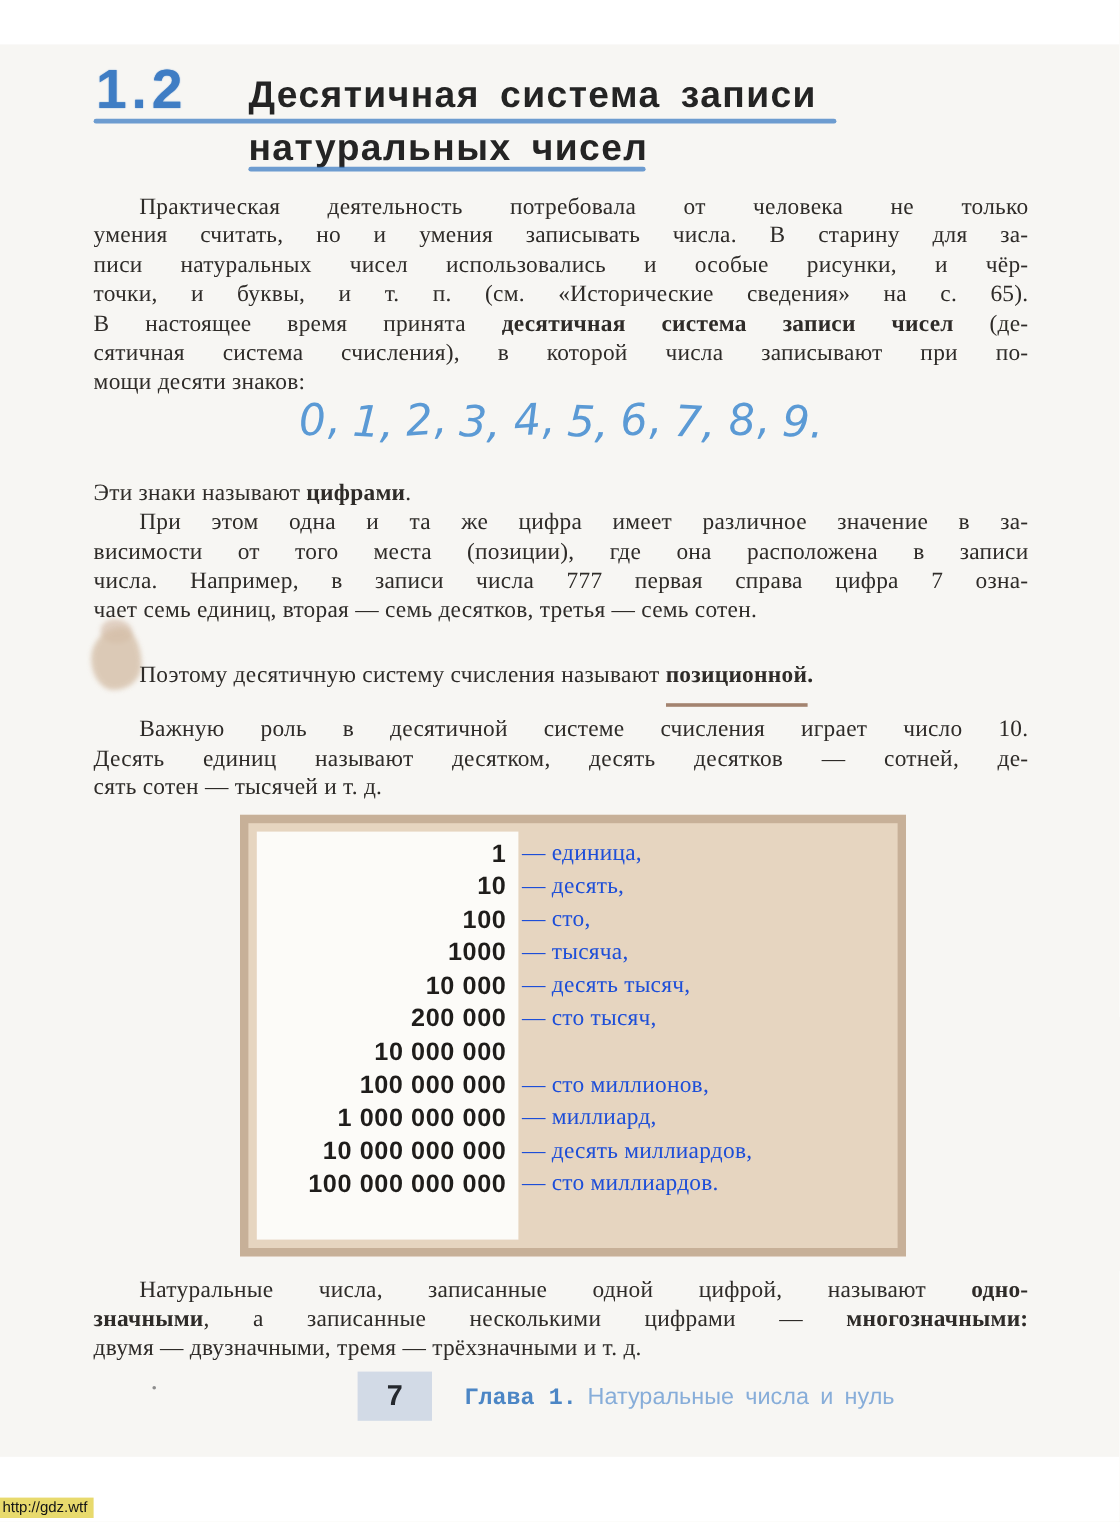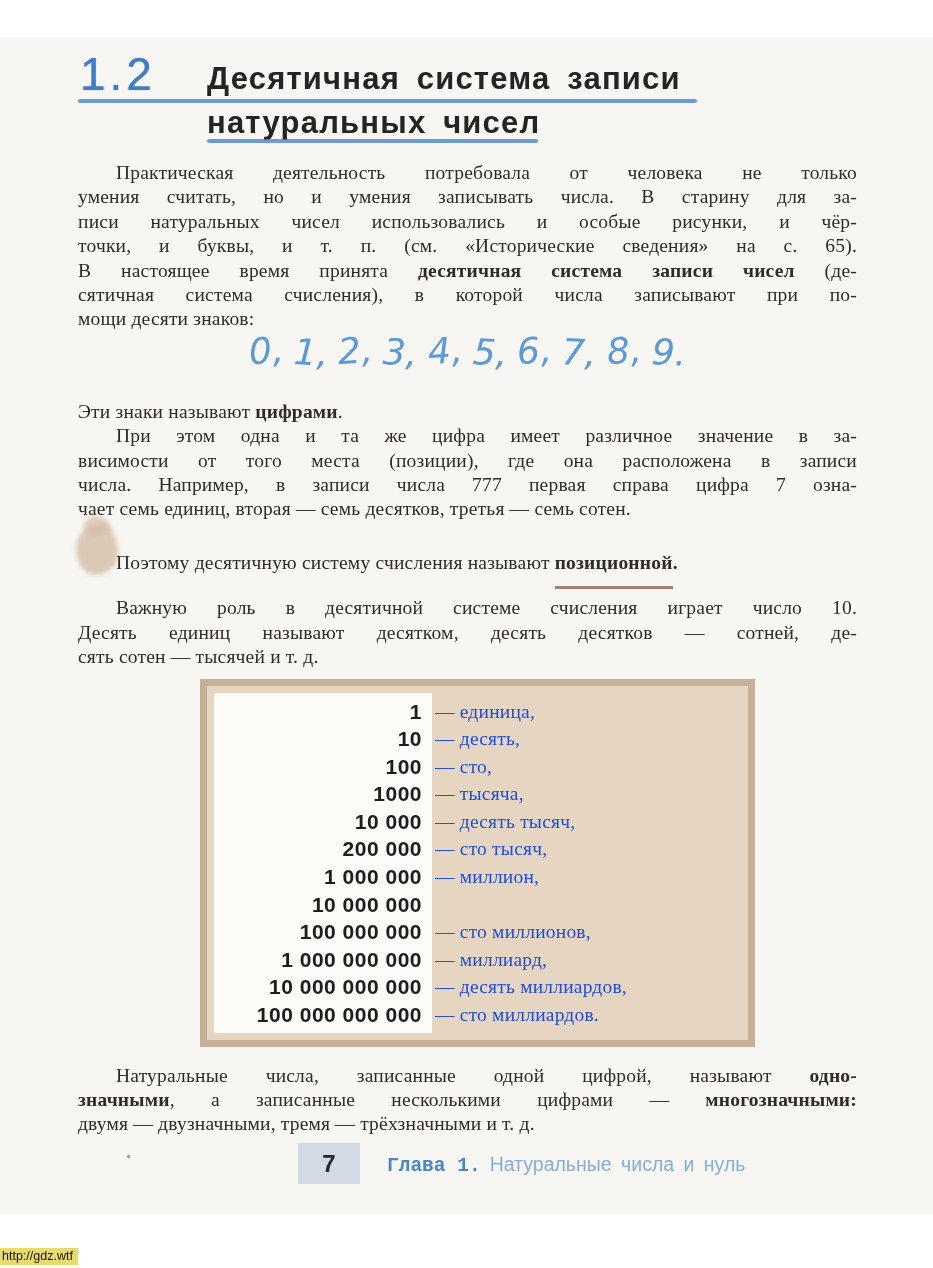--- a/index.html
+++ b/index.html
@@ -9,21 +9,21 @@
   }
   .page { position:absolute; inset:0; }
   .scan {
     position:absolute; left:0; top:37px; width:933px; height:1177px;
     background:var(--page_bg,#f7f6f3);
   }
 
   
   .sec-num {
     position:absolute; left:80px; top:47px; white-space:nowrap;
-    font-family:"Liberation Sans", sans-serif; font-weight:400;
+    font-family:"Liberation Sans", sans-serif; font-weight:700;
     font-size:46px; letter-spacing:4px; color:var(--accent_blue,#3f7dc4);
     text-shadow:0 0 1px var(--accent_blue,#3f7dc4);
   }
   .title-line {
     position:absolute; left:207px; white-space:nowrap;
     font-family:"Liberation Sans", sans-serif; font-weight:700;
     font-size:31px; letter-spacing:1.2px; word-spacing:7px; color:#242424;
   }
   .title-line.l1 { top:61px;text-align:right; }
   .title-line.l2 { top:105px; }
@@ -195,24 +195,20 @@
           <div class="box-row">
             <div class="box-num">10 000</div>
             <div class="box-name">— десять тысяч,</div>
           </div>
 
           <div class="box-row">
             <div class="box-num">200 000</div>
             <div class="box-name">— сто тысяч,</div>
           </div>
 
-          <div class="box-row">
-            <div class="box-num">1 000 000</div>
-            <div class="box-name">— миллион,</div>
-          </div>
 
           <div class="box-row">
             <div class="box-num">10 000 000</div>
           </div>
 
           <div class="box-row">
             <div class="box-num">100 000 000</div>
             <div class="box-name">— сто миллионов,</div>
           </div>
 

